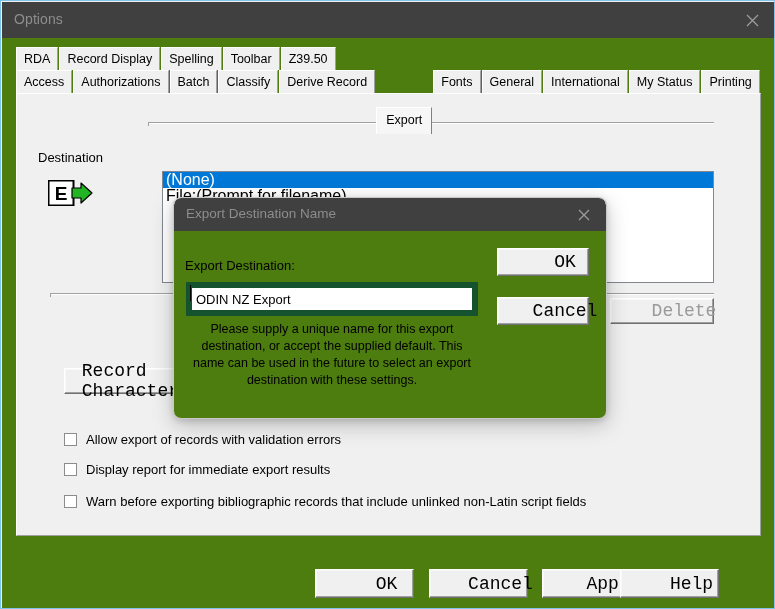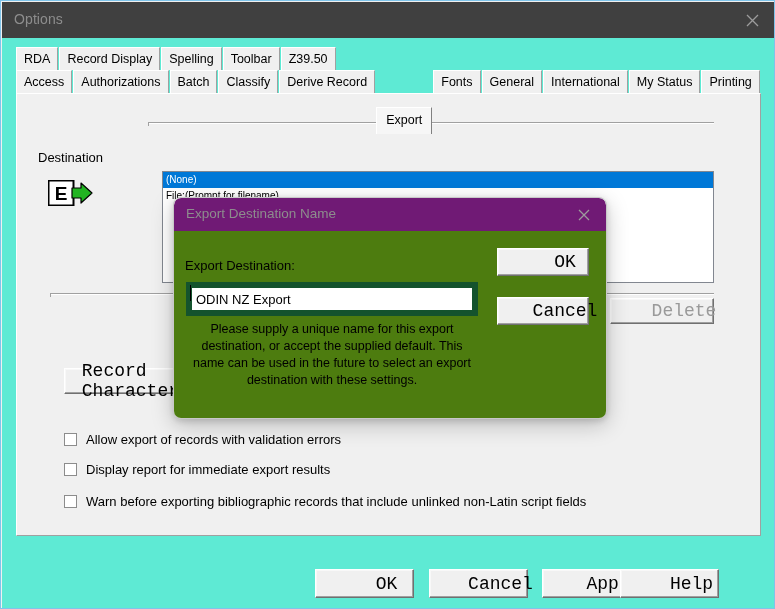--- a/index.html
+++ b/index.html
@@ -46,21 +46,21 @@
     justify-content: center;
     cursor: default;
   }
   .titlebar-close svg { display: block; }
 
   
   .client {
     position: absolute;
     left: 1px; top: 37px;
     width: 773px; height: 571px;
-    background: #5eead4;
+    background: #4d7c0f;
   }
 
   
   .tabstrip {
     position: absolute;
     left: 14px; top: 9px;
     width: 745px;
     height: 48px;
   }
   .tabrow {
@@ -153,21 +153,21 @@
     left: 160px; top: 133px;
     width: 552px; height: 112px;
     background: #ffffff;
     border: 1px solid #828790;
     box-sizing: border-box;
     overflow: hidden;
   }
   .listitem {
     height: 16px;
     line-height: 16px;
-    font-size: 10px;
+    font-size: 16px;
     padding-left: 3px;
     color: #000;
     white-space: nowrap;
     cursor: default;
   }
   .listitem.selected {
     background: #0078d7;
     color: #ffffff;
   }
 
@@ -240,21 +240,21 @@
     border: 1px solid #c8c8c8;
     border-radius: 8px;
     box-sizing: border-box;
     box-shadow: 0 6px 22px rgba(0,0,0,0.22), 0 2px 6px rgba(0,0,0,0.14);
     overflow: hidden;
   }
   .modal-titlebar {
     position: absolute;
     left: 0; top: 0;
     width: 100%; height: 33px;
-    background: #701a75;
+    background: #404040;
     border-top-left-radius: 7px;
     border-top-right-radius: 7px;
   }
   .modal-title {
     position: absolute;
     left: 12px; top: 8px;
     font-size: 13.5px;
     color: #8d8d8d;
     white-space: nowrap;
   }

